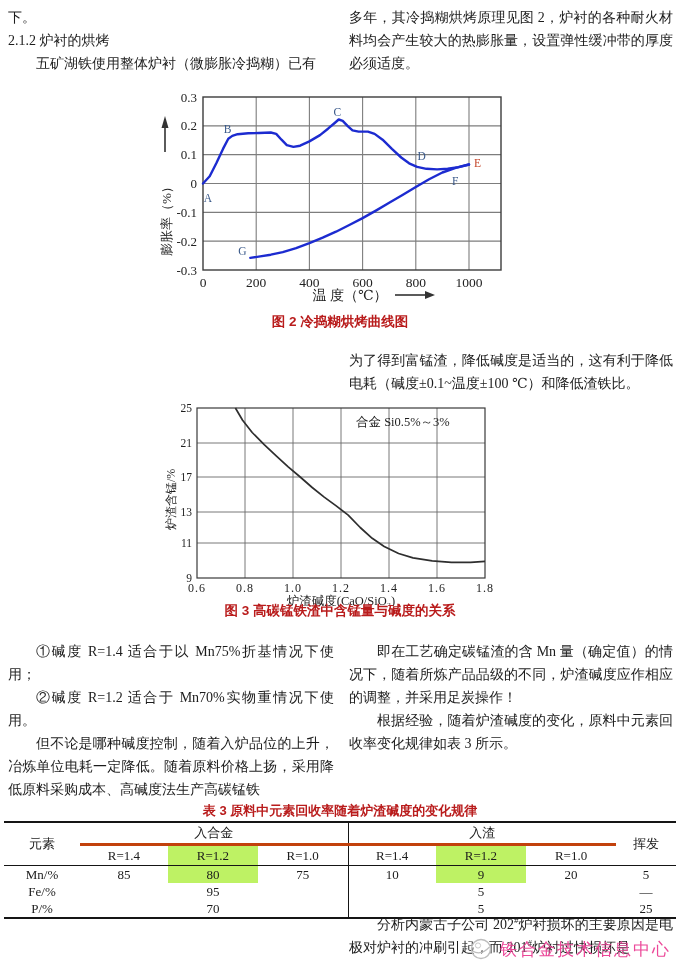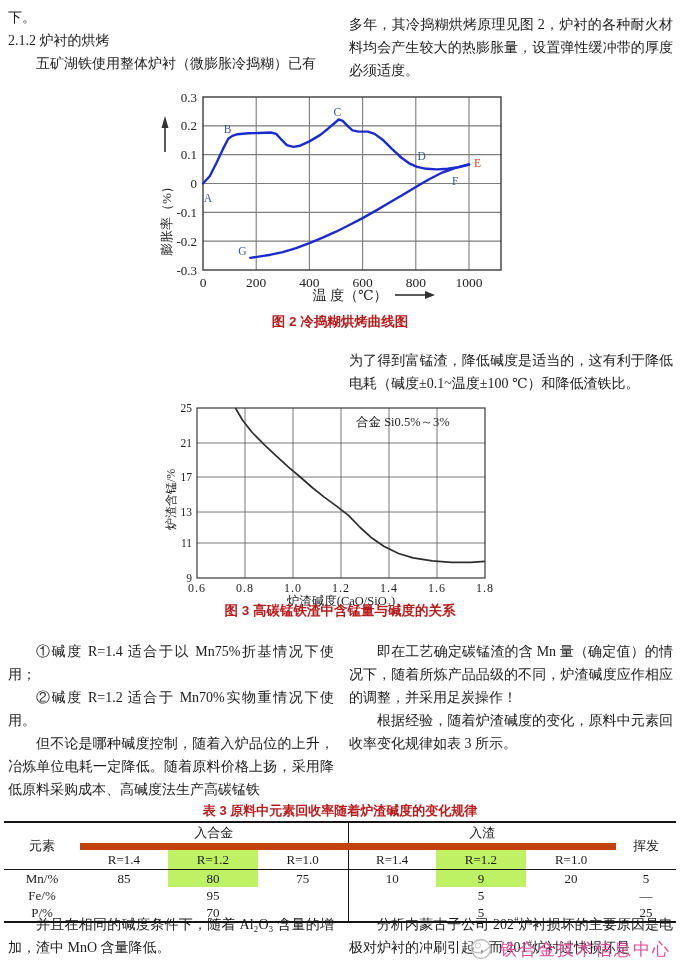--- a/index.html
+++ b/index.html
@@ -15,39 +15,39 @@
   sup{font-size:9px;line-height:0;}
   .caption{position:absolute;left:0;width:100%;text-align:center;
            font-family:"Liberation Sans","DejaVu Sans",sans-serif;font-weight:bold;font-size:13.5px;color:#b91c1c;}
   svg.fig{position:absolute;}
   
   .t3{position:absolute;left:4px;top:821px;width:672px;border-collapse:collapse;table-layout:fixed;
       font-size:13px;text-align:center;border-top:2px solid #151515;border-bottom:2px solid #151515;}
   .t3 td{padding:0 2px;height:17px;}
   .t3 tr.g td{height:20px;}
   .t3 tr.r td{height:19px;}
-  .t3 .gc{border-bottom:7px solid #c2410c;}
+  .t3 .gc{border-bottom:3px solid #c2410c;}
   .t3 tr.r td{border-bottom:1px solid #151515;}
   .t3 .sp2{border-bottom:1px solid #151515;}
   .t3 .dv{border-left:1px solid #151515;}
   .t3 .hl{background:#bef264;}
   .footer{position:absolute;left:468px;top:936px;display:flex;align-items:center;gap:6px;
           color:#ec4899;font-family:"Liberation Sans","DejaVu Sans",sans-serif;font-size:17px;letter-spacing:2px;}
 </style>
 </head>
 <body>
 
 <div class="page">
 
   <div class="col lt" style="top:6px">
     <p>下。</p>
     <p>2.1.2  炉衬的烘烤</p>
     <p class="ind just">五矿湖铁使用整体炉衬（微膨胀冷捣糊）已有</p>
   </div>
-  <div class="col rt" style="top:13px">
+  <div class="col rt" style="top:6px">
     <p class="just">多年，其冷捣糊烘烤原理见图 2，炉衬的各种耐火材料均会产生较大的热膨胀量，设置弹性缓冲带的厚度必须适度。</p>
   </div>
 
   <svg class="fig" style="left:145px;top:88px" width="410" height="224" viewBox="0 0 410 224">
       <line x1="111.2" y1="9" x2="111.2" y2="182" stroke="#7d7d7d" stroke-width="1.1"></line>
       <line x1="164.4" y1="9" x2="164.4" y2="182" stroke="#7d7d7d" stroke-width="1.1"></line>
       <line x1="217.60000000000002" y1="9" x2="217.60000000000002" y2="182" stroke="#7d7d7d" stroke-width="1.1"></line>
       <line x1="270.8" y1="9" x2="270.8" y2="182" stroke="#7d7d7d" stroke-width="1.1"></line>
       <line x1="324" y1="9" x2="324" y2="182" stroke="#7d7d7d" stroke-width="1.1"></line>
       <line x1="58" y1="37.83333333333333" x2="356" y2="37.83333333333333" stroke="#7d7d7d" stroke-width="1.1"></line>
@@ -185,23 +185,20 @@
       <td>70</td>
       <td></td>
       <td class="dv"></td>
       <td>5</td>
       <td></td>
       <td>25</td>
     </tr>
   </tbody>
     </table>
 
-  <div class="col lt" style="top:913px">
-    <p class="ind just">并且在相同的碱度条件下，随着 Al₂O₃ 含量的增加，渣中 MnO 含量降低。</p>
-  </div>
   <div class="col rt" style="top:913px">
     <p class="ind just"><span>分析内蒙古子公司 202</span><sup>#</sup><span>炉衬损坏的主要原因是电极对炉衬的冲刷引起，而 201</span><sup>#</sup><span>炉衬过快损坏是</span></p>
   </div>
 
   <div class="footer">
     <svg width="26" height="26">
       <circle cx="13" cy="13" r="9.5" fill="none" stroke="#bdbdbd" stroke-width="1.4"></circle>
       <path d="M4.5 15 Q 13 20 21.5 11" stroke="#bdbdbd" fill="none" stroke-width="1.2"></path>
       <circle cx="10" cy="9.5" r="2.6" fill="none" stroke="#c9c9c9" stroke-width="1"></circle>
     </svg>

